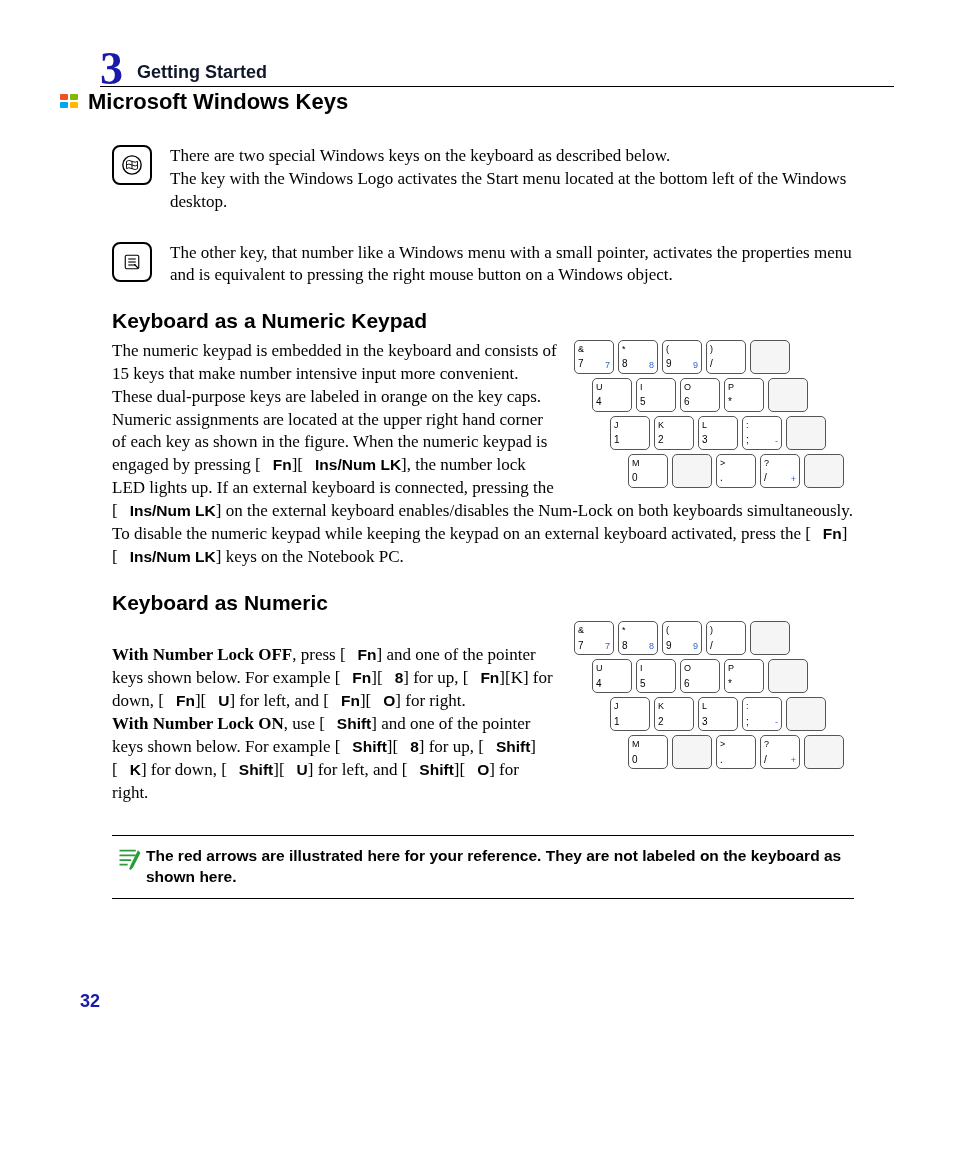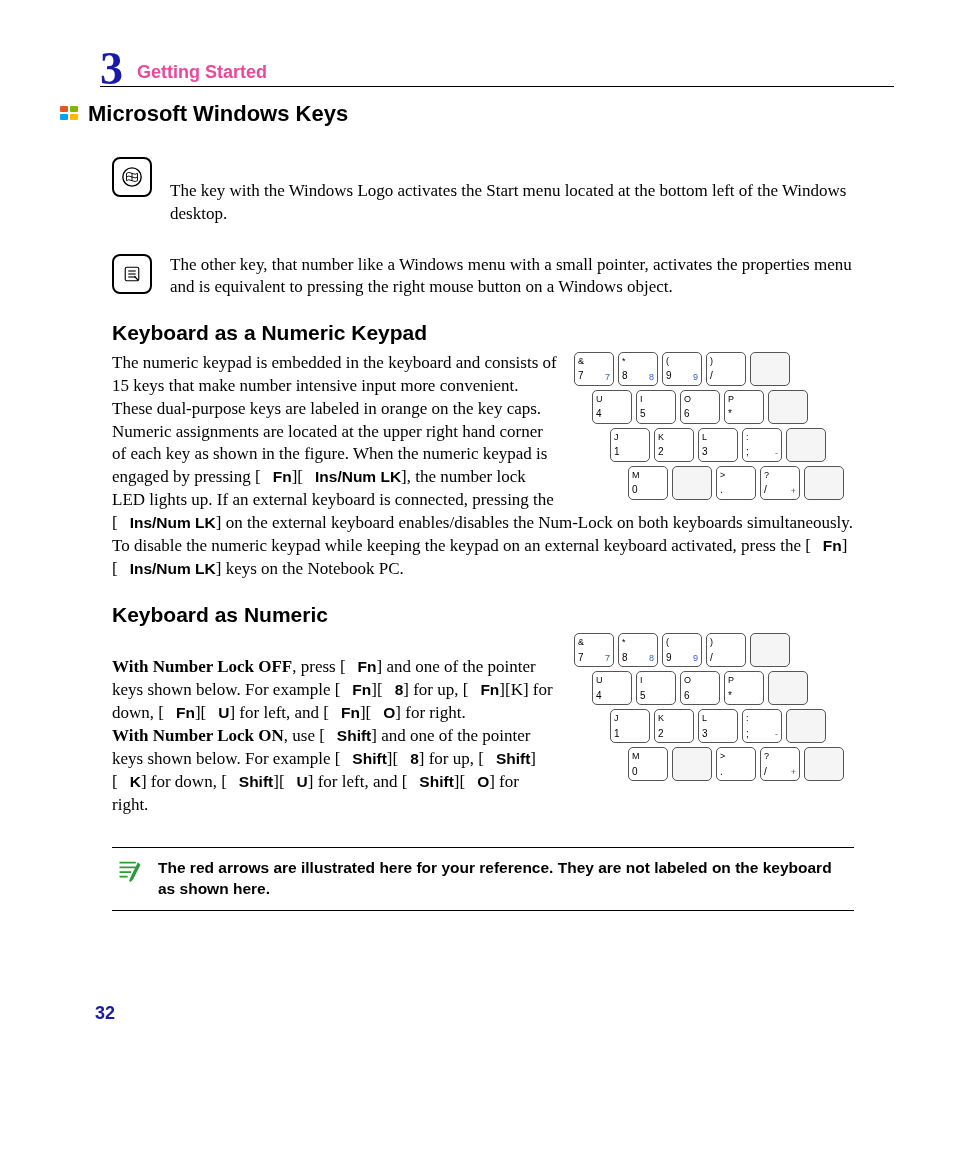--- a/index.html
+++ b/index.html
@@ -26,28 +26,28 @@
     font-weight: bold;
     color: #1a1aaa;
     font-family: "Times New Roman", serif;
     line-height: 1;
     position: relative;
     top: 6px;
   }
   .chapter-title {
     font-size: 18px;
     font-weight: bold;
-    color: #ec4899;
+    color: #0f172a;
     font-family: Arial, Helvetica, sans-serif;
   }
   .section-title {
     font-size: 22px;
     font-weight: bold;
     font-family: Arial, Helvetica, sans-serif;
-    margin-top: 12px;
+    margin-top: 0;
     display: flex;
     align-items: center;
     gap: 8px;
     text-align: right;
   }
   .win-flag {
     width: 20px;
     height: 16px;
     display: inline-block;
     position: relative;
@@ -119,36 +119,36 @@
   .key .br { position:absolute; bottom:2px; right:3px; font-size:9px; color:#3264c8; }
   .key.blank { background:#f5f5f5; }
   .note-box {
     border-top: 1.5px solid #000;
     border-bottom: 1.5px solid #000;
     margin-top: 30px;
     margin-left: 52px;
     margin-right: 40px;
     padding: 10px 4px 10px 4px;
     display: flex;
-    gap: 14px;
+    gap: 2px;
   }
   .note-icon {
     color: #2a9d3a;
     font-size: 26px;
     line-height: 1;
     flex: 0 0 auto;
   }
   .note-text {
     font-weight: bold;
     font-family: Arial, Helvetica, sans-serif;
     font-size: 15.5px;
   }
   .page-number {
     margin-top: 90px;
-    margin-left: 35px;
+    margin-left: 20px;
     color: #1a1aaa;
     font-weight: bold;
     font-family: Arial, Helvetica, sans-serif;
     font-size: 18px;
   }
   .sans-bold { font-family: Arial, Helvetica, sans-serif; font-weight: bold; font-size: 15.5px; padding-left: 12px; }
 </style>
 </head>
 <body>
 
@@ -168,21 +168,21 @@
 </div>
 
 <div class="info-row">
   <div class="icon-box">
     <svg width="22" height="22" viewBox="0 0 24 24">
         <circle cx="12" cy="12" r="10" fill="none" stroke="#000" stroke-width="1.5"></circle>
         <path d="M6 8 Q8 6 12 8 Q16 10 18 8 L18 16 Q16 18 12 16 Q8 14 6 16 Z M12 8 L12 16 M6 12 Q8 10 12 12 Q16 14 18 12" fill="none" stroke="#000" stroke-width="1"></path>
       </svg>
   </div>
   <div class="info-text">
-    <br>
+    <span>There are two special Windows keys on the keyboard as described below.</span><br>
     <span>The key with the Windows Logo activates the Start menu located at the bottom left of the Windows desktop.</span>
   </div>
 </div>
 
 <div class="info-row">
   <div class="icon-box">
     <svg width="18" height="18" viewBox="0 0 24 24">
         <rect x="3" y="3" width="18" height="18" rx="2" fill="none" stroke="#000" stroke-width="1.5"></rect>
         <line x1="7" y1="8" x2="17" y2="8" stroke="#000" stroke-width="1.5"></line>
         <line x1="7" y1="12" x2="17" y2="12" stroke="#000" stroke-width="1.5"></line>

